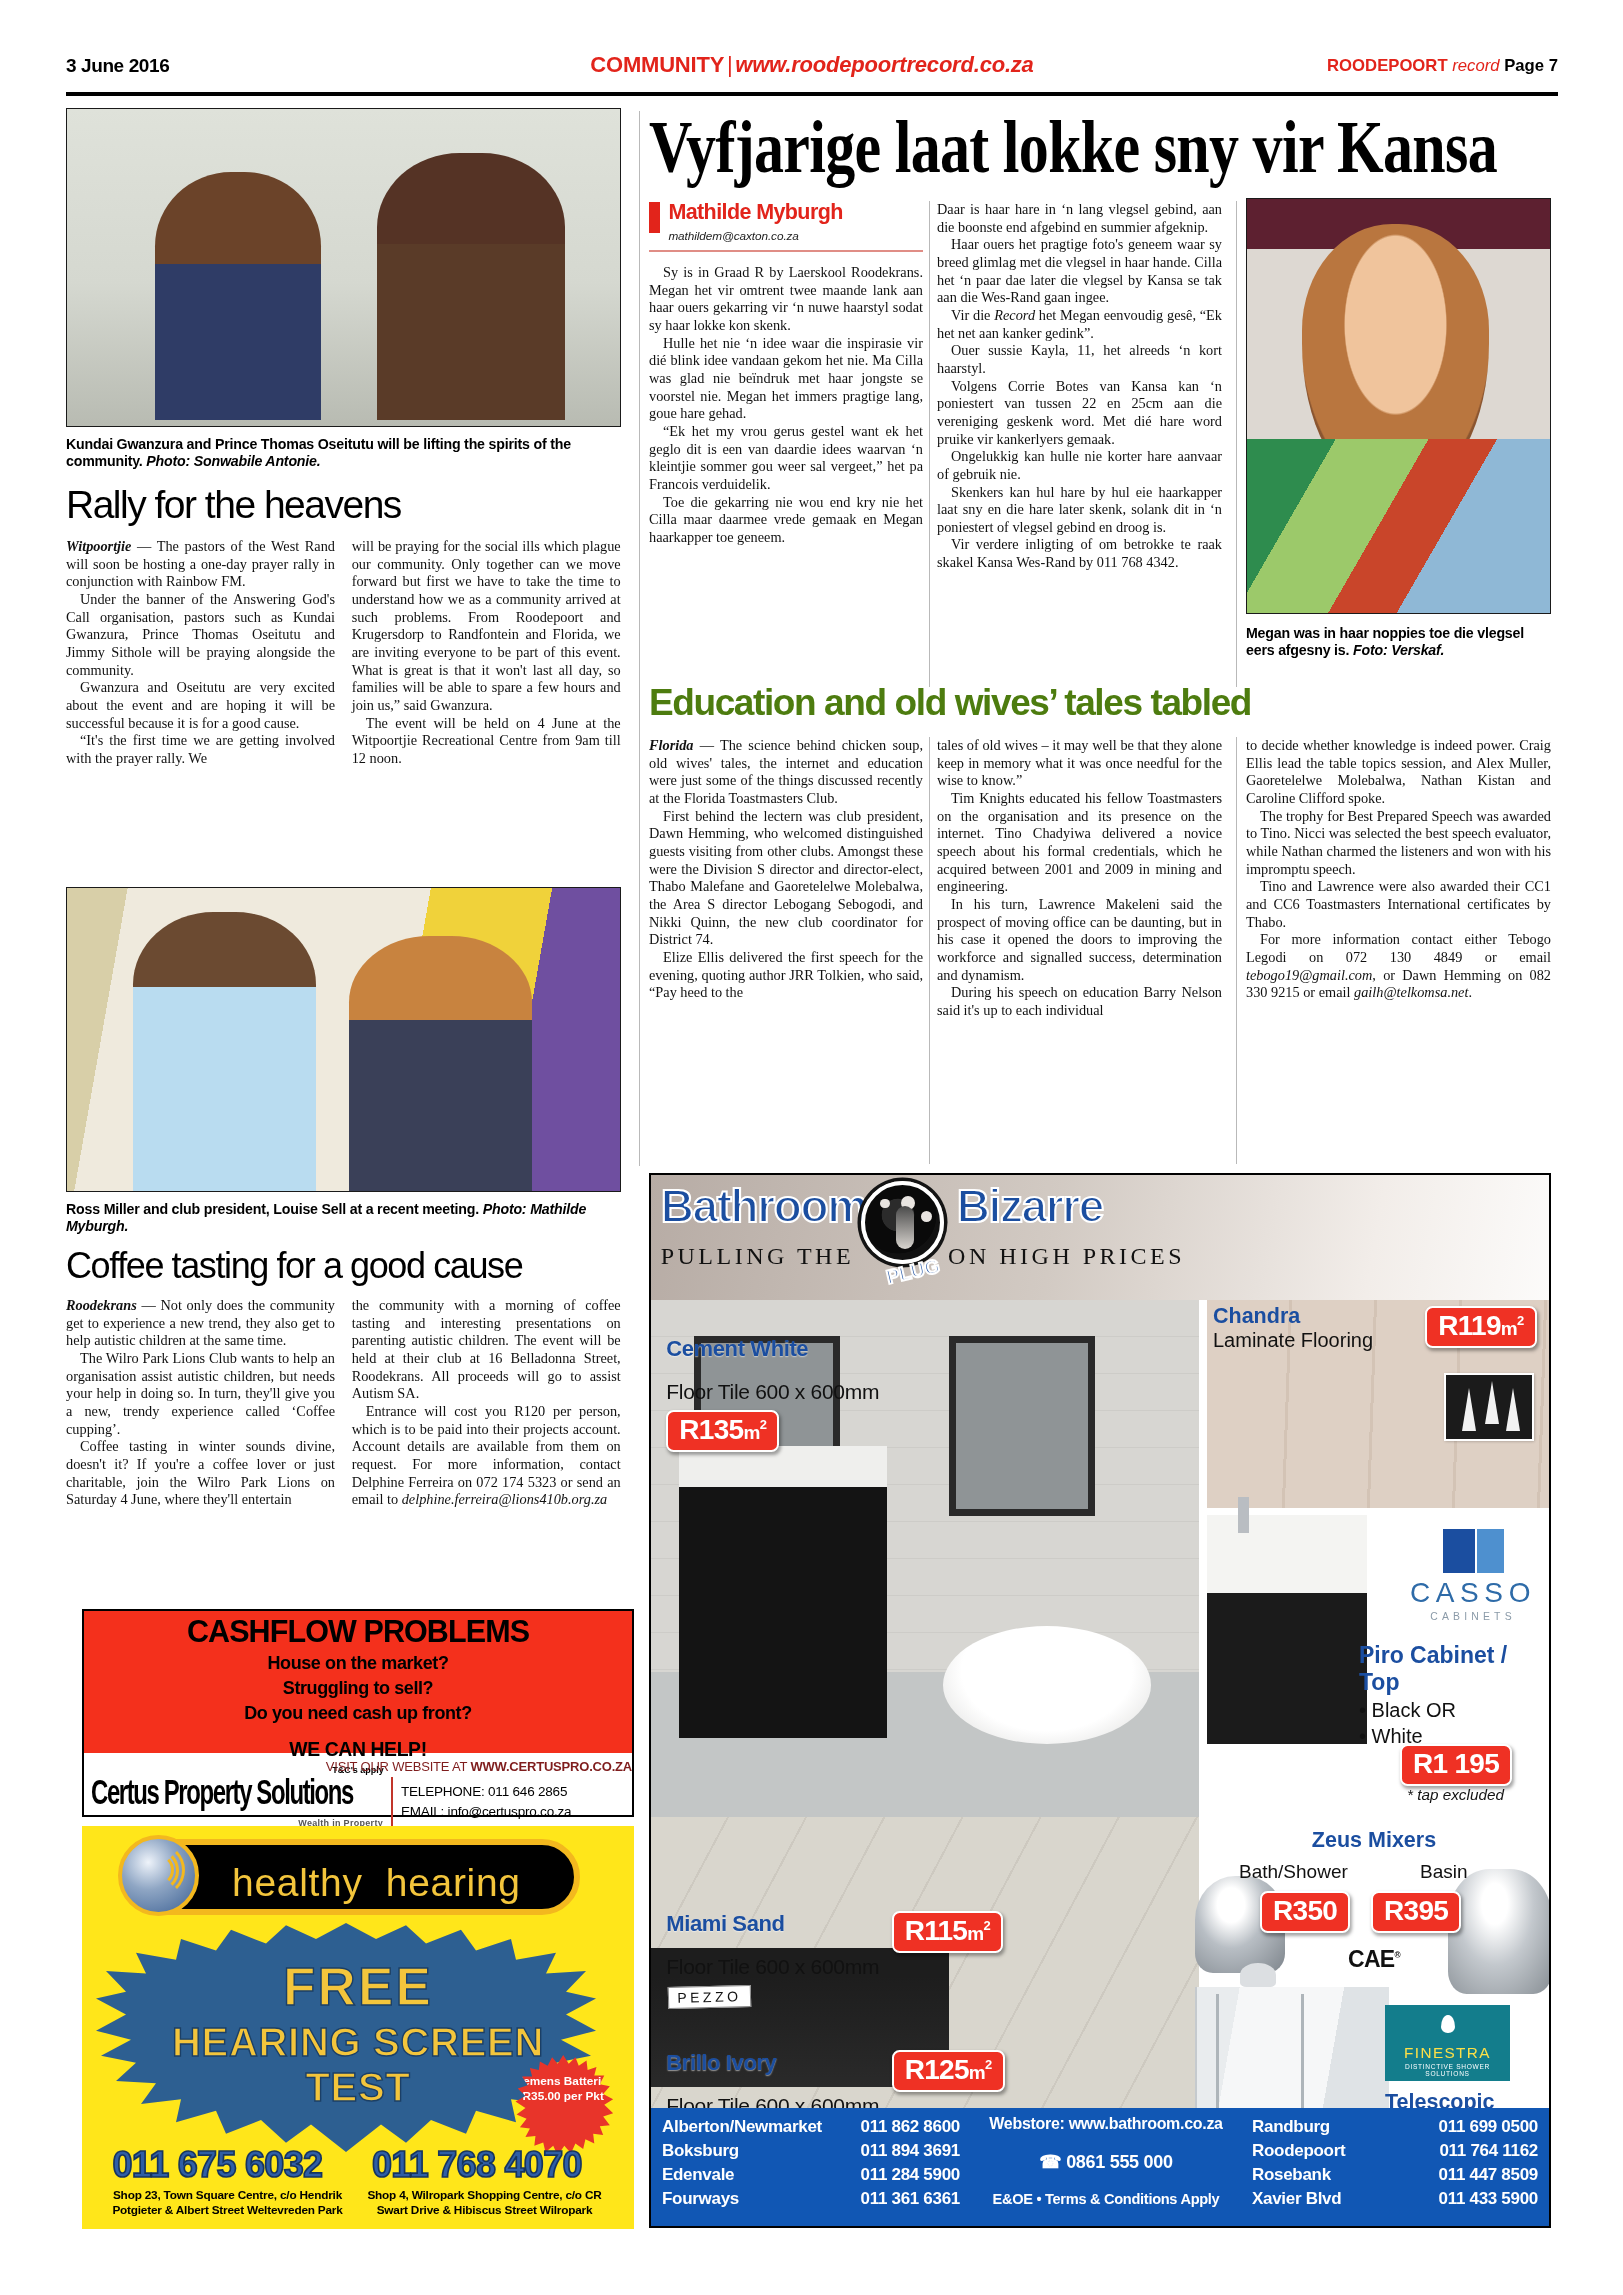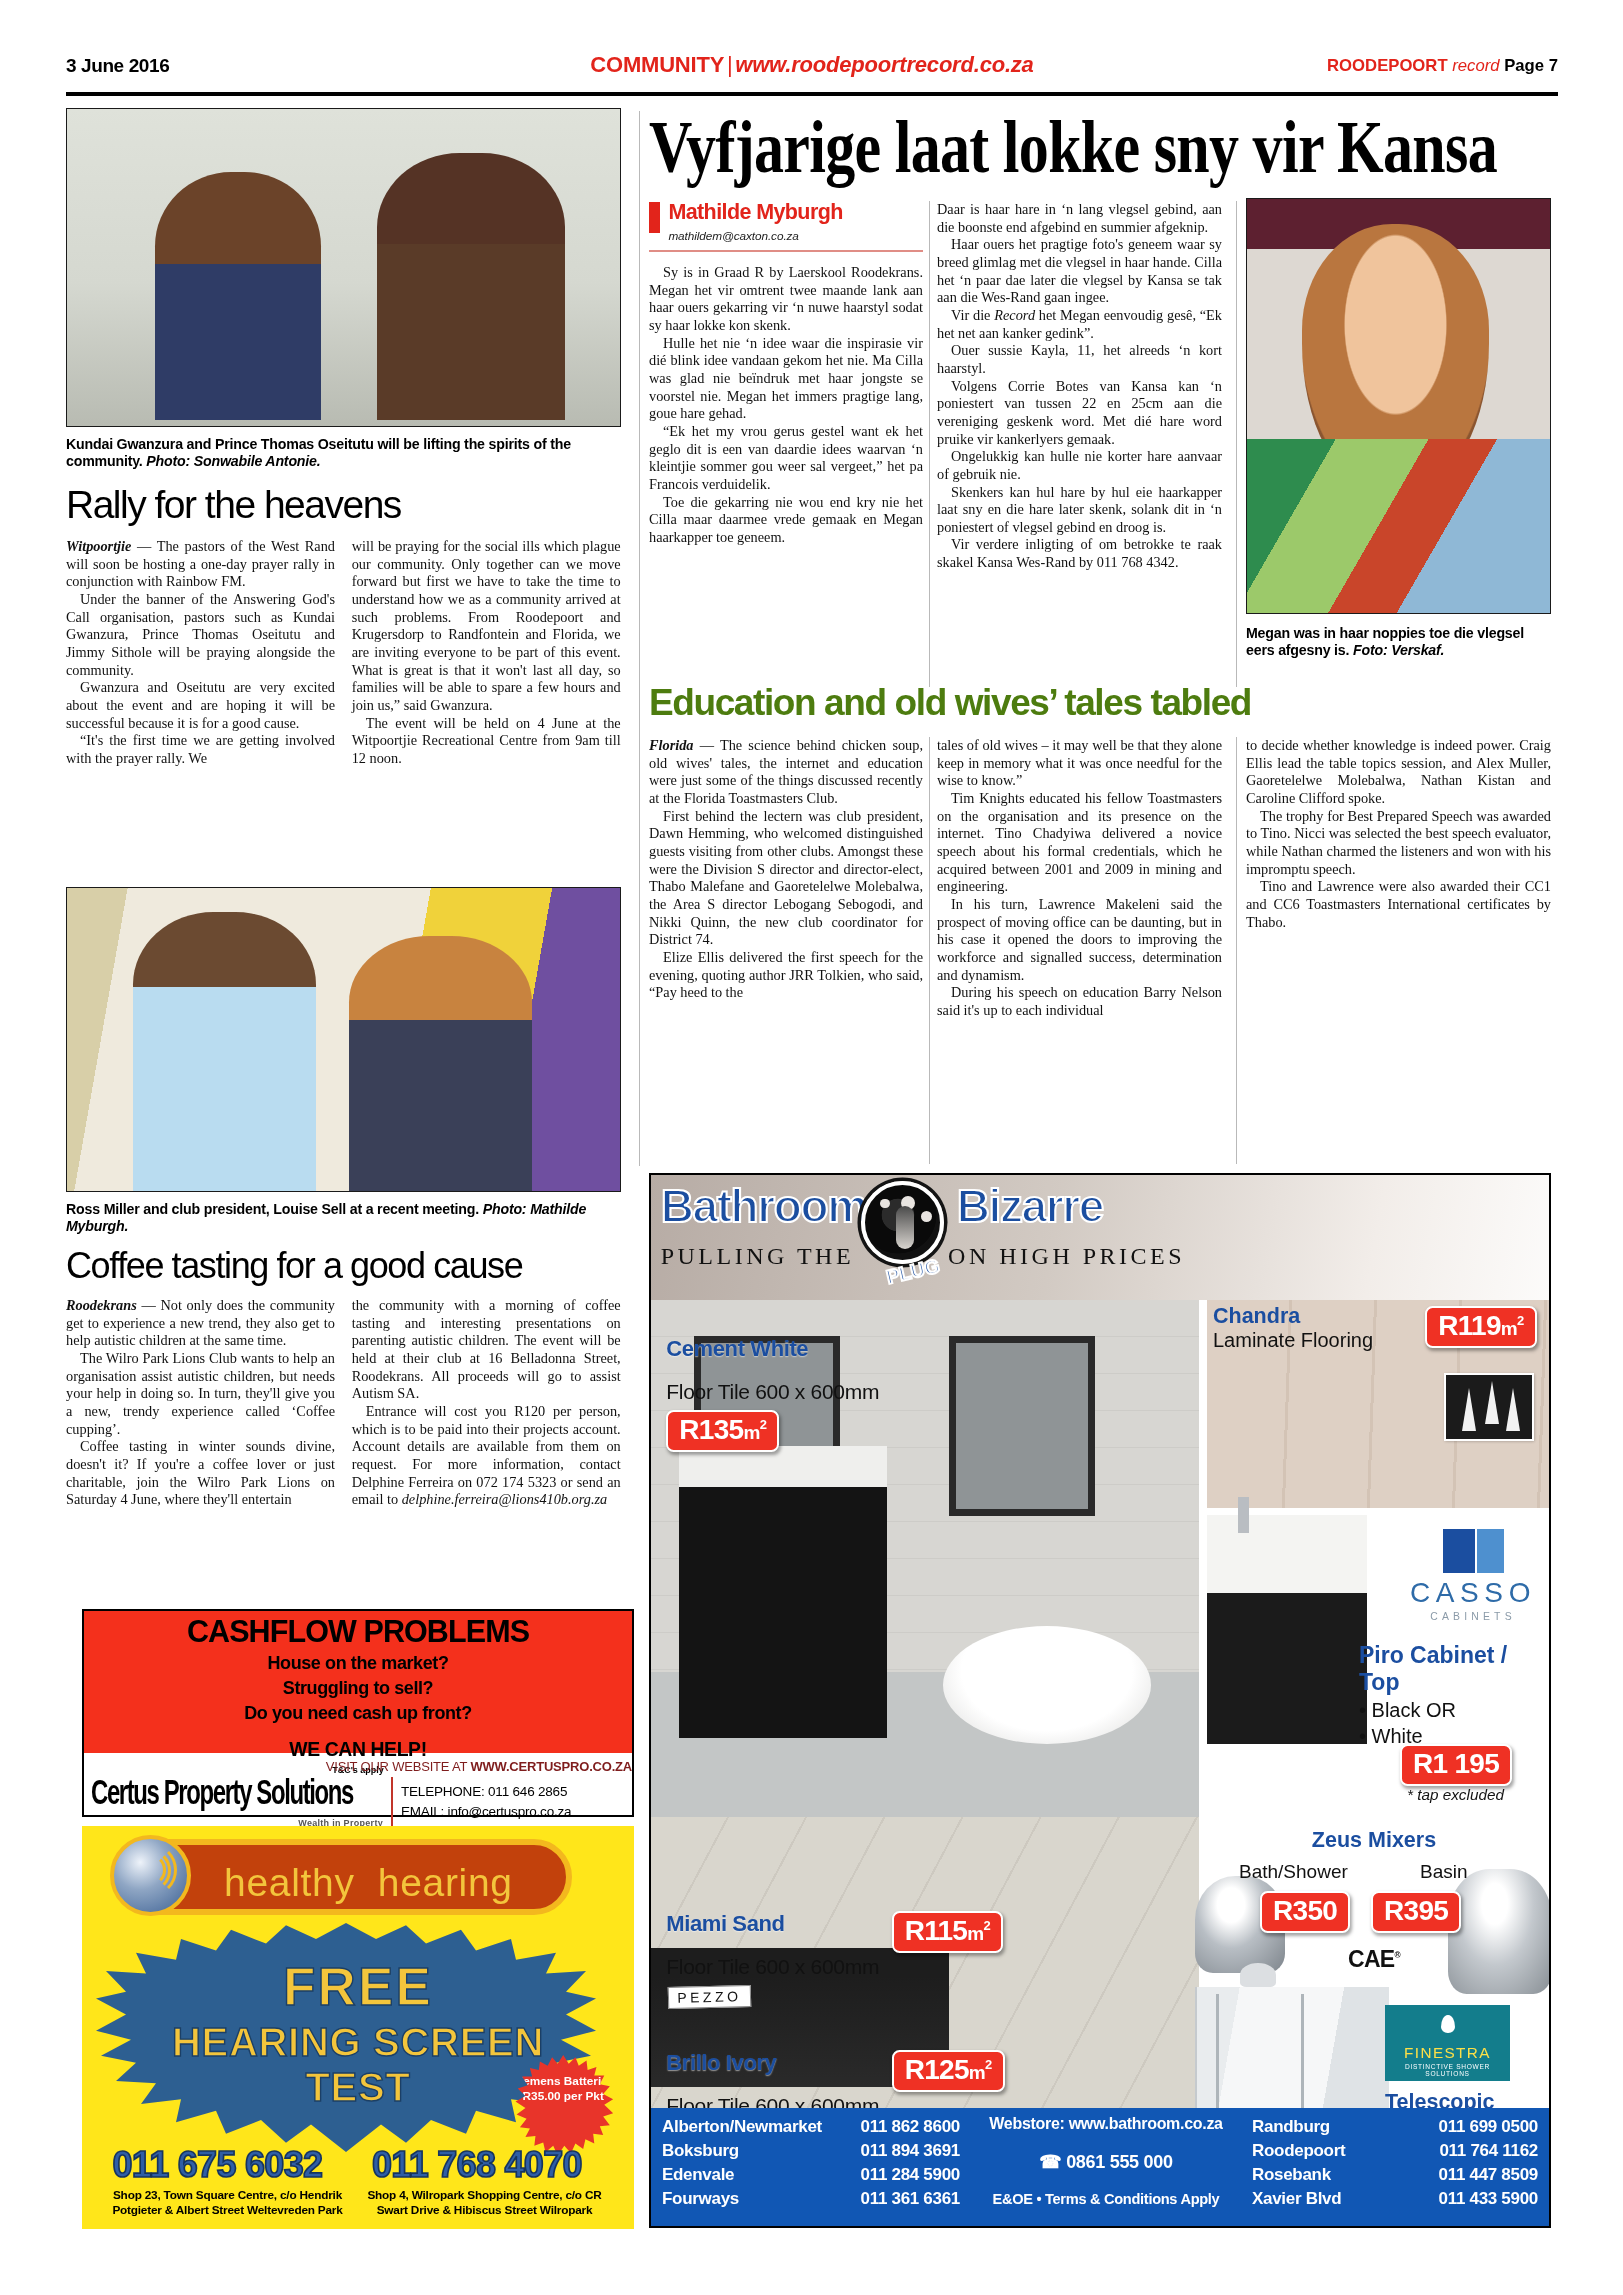--- a/index.html
+++ b/index.html
@@ -141,22 +141,22 @@
   .certus-logo .tag {
     font-family:"Liberation Sans", sans-serif; font-weight:700; font-size:9px;
     color:#555; text-align:right; margin-top:9.7px; letter-spacing:0.3px;
   }
   .certus-div { width:1.4px; align-self:stretch; background:#c2352a; margin:0 8.3px; }
   .certus-contact { font-family:"Liberation Sans", sans-serif; font-size:13.5px; line-height:1.5; color:#000; letter-spacing:-0.2px; }
 
   
   .ad-hearing { position:absolute; left:82px; top:1826px; width:552px; height:403px; background:#ffe61a; overflow:hidden; }
   .hh-pill {
-    position:absolute; left:32px; top:12.5px; width:458px; height:76px;
-    background:#c2410c; border:6.2px solid #f3b81e; border-radius:38px;
+    position:absolute; left:40px; top:12.5px; width:458px; height:76px;
+    background:#000000; border:6.2px solid #f3b81e; border-radius:38px;
   }
   .hh-orb {
     position:absolute; left:-9.7px; top:-9.7px; width:81px; height:81px;
     border-radius:50%; background:radial-gradient(circle at 36% 32%, #eef3fa 0%, #8fa6c4 40%, #3a5f92 100%);
     border:4.9px solid #f3b81e;
   }
   .hh-orb .arc {
     position:absolute; border:3.5px solid #f3b81e; border-left-color:transparent;
     border-top-color:transparent; border-bottom-color:transparent; border-radius:50%;
   }
@@ -603,20 +603,21 @@
   <div class="body-col edu-c2">
       <p class="first">tales of old wives – it may well be that they alone keep in memory what it was once needful for the wise to know.”</p>
       <p class="">Tim Knights educated his fellow Toastmasters on the organisation and its presence on the internet. Tino Chadyiwa delivered a novice speech about his formal credentials, which he acquired between 2001 and 2009 in mining and engineering.</p>
       <p class="">In his turn, Lawrence Makeleni said the prospect of moving office can be daunting, but in his case it opened the doors to improving the workforce and signalled success, determination and dynamism.</p>
       <p class="">During his speech on education Barry Nelson said it's up to each individual</p>
     </div>
   <div class="body-col edu-c3">
       <p class="first">to decide whether knowledge is indeed power. Craig Ellis lead the table topics session, and Alex Muller, Gaoretelelwe Molebalwa, Nathan Kistan and Caroline Clifford spoke.</p>
       <p class="">The trophy for Best Prepared Speech was awarded to Tino. Nicci was selected the best speech evaluator, while Nathan charmed the listeners and won with his impromptu speech.</p>
       <p class="">Tino and Lawrence were also awarded their CC1 and CC6 Toastmasters International certificates by Thabo.</p>
+      <p class="">For more information contact either Tebogo Legodi on 072 130 4849 or email <i>tebogo19@gmail.com</i>, or Dawn Hemming on 082 330 9215 or email <i>gailh@telkomsa.net</i>.</p>
     </div>
 
   <div class="hair" style="left:639px; top:111px; height:1055px;"></div>
   <div class="hair" style="left:929px; top:201px; height:486px;"></div>
   <div class="hair" style="left:1236px; top:201px; height:486px;"></div>
   <div class="hair" style="left:929px; top:737px; height:427px;"></div>
   <div class="hair" style="left:1236px; top:737px; height:427px;"></div>
 
   <div class="ad-bb">
 

